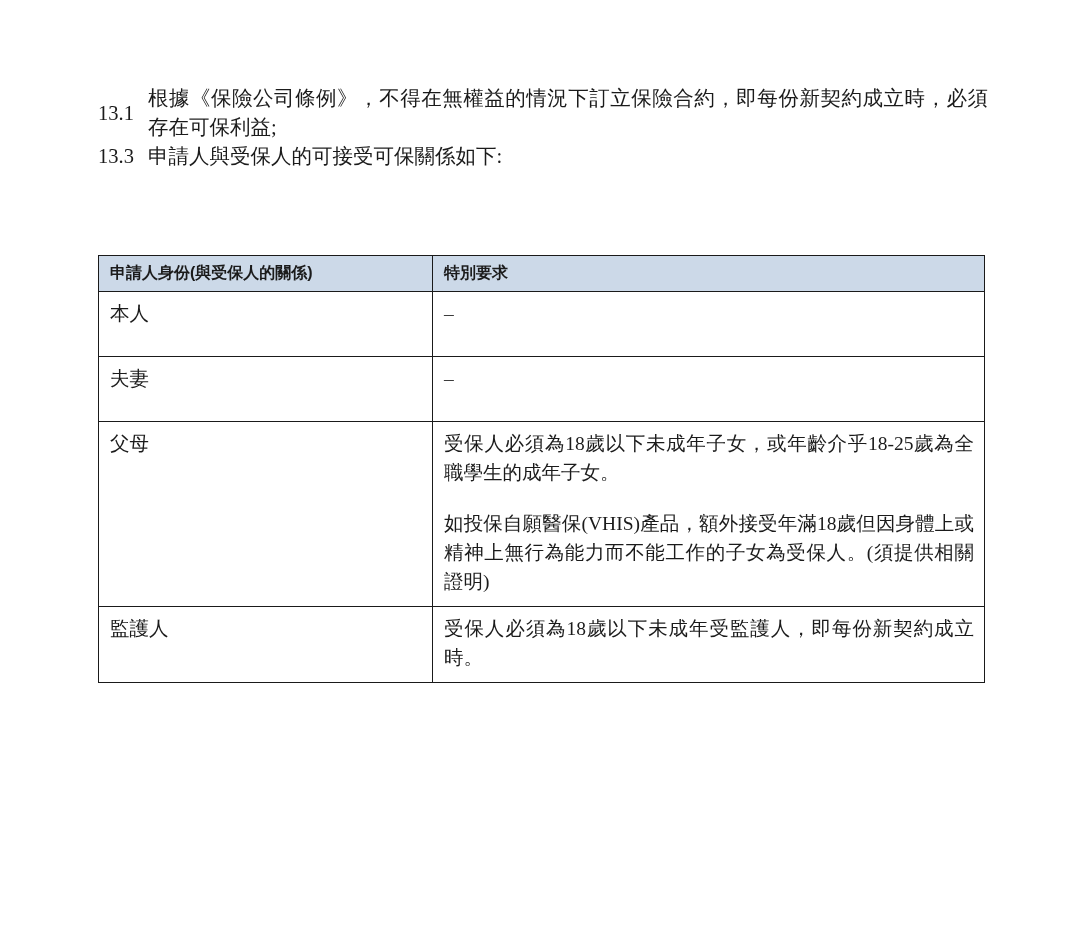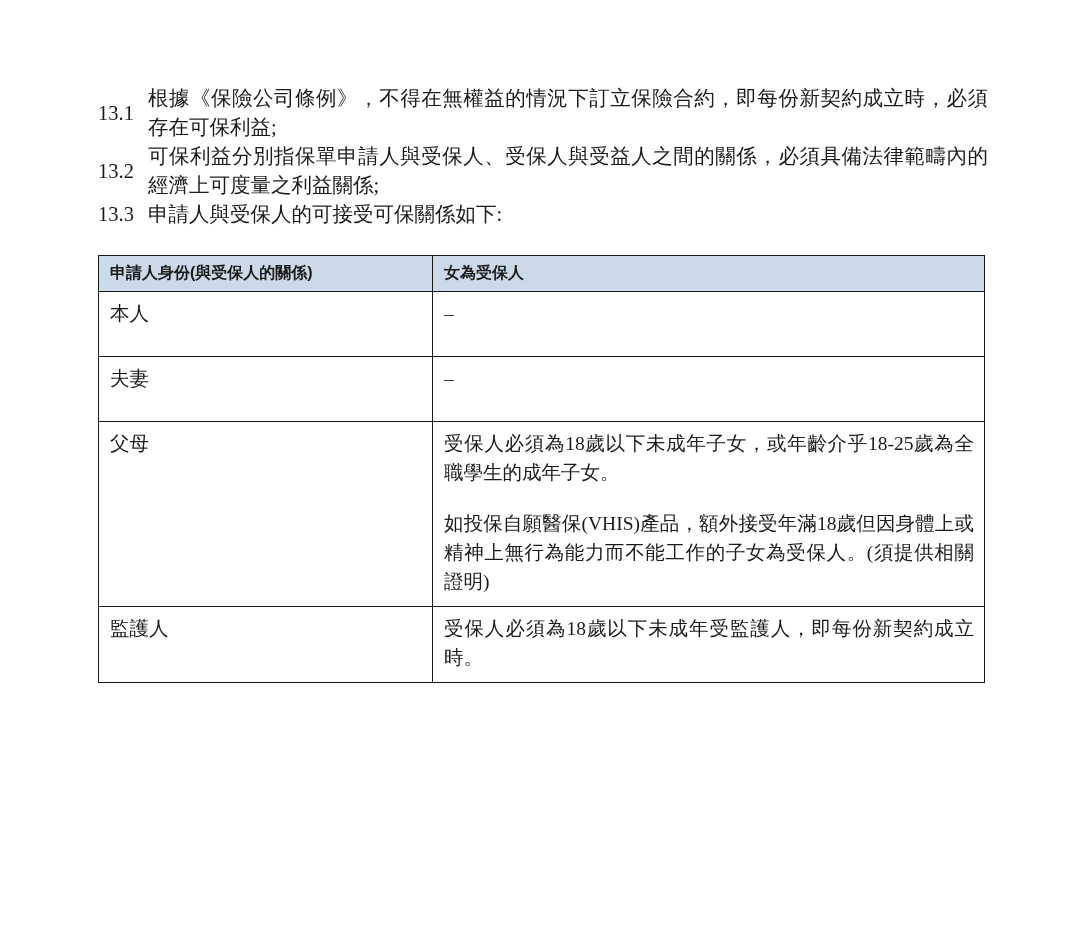--- a/index.html
+++ b/index.html
@@ -119,38 +119,34 @@
 
 <div class="page" data-name="document-page">
 
 
   <div class="clauses" data-name="clause-list">
     <div class="clause" data-name="clause-item">
       <span class="clause-num" data-name="clause-number">13.1</span>
       <span class="clause-text" data-name="clause-text">根據《保險公司條例》，不得在無權益的情況下訂立保險合約，即每份新契約成立時，必須存在可保利益;</span>
     </div>
     <div class="clause" data-name="clause-item">
-      <span class="clause-num" data-name="clause-number">13.2</span>
-      <span class="clause-text" data-name="clause-text">可保利益分別指保單申請人與受保人、受保人與受益人之間的關係，必須具備法律範疇內的經濟上可度量之利益關係;</span>
-    </div>
-    <div class="clause" data-name="clause-item">
       <span class="clause-num" data-name="clause-number">13.3</span>
       <span class="clause-text" data-name="clause-text">申請人與受保人的可接受可保關係如下:</span>
     </div>
   </div>
 
   <table class="rules-table" data-name="insurable-interest-table">
     <colgroup>
       <col class="c1">
       <col class="c2">
     </colgroup>
     <thead data-name="table-header">
       <tr data-name="table-header-row">
         <th data-name="column-header-relation">申請人身份(與受保人的關係)</th>
-        <th data-name="column-header-requirements">女為受保人</th>
+        <th data-name="column-header-requirements">特別要求</th>
       </tr>
     </thead>
     <tbody data-name="table-body">
 
       <tr class="row-h-short" data-name="table-row">
         <td class="label-cell" data-name="cell-relation">本人</td>
         <td data-name="cell-requirements">
           <p class="dash-cell" data-name="requirement-paragraph">–</p>
         </td>
       </tr>

